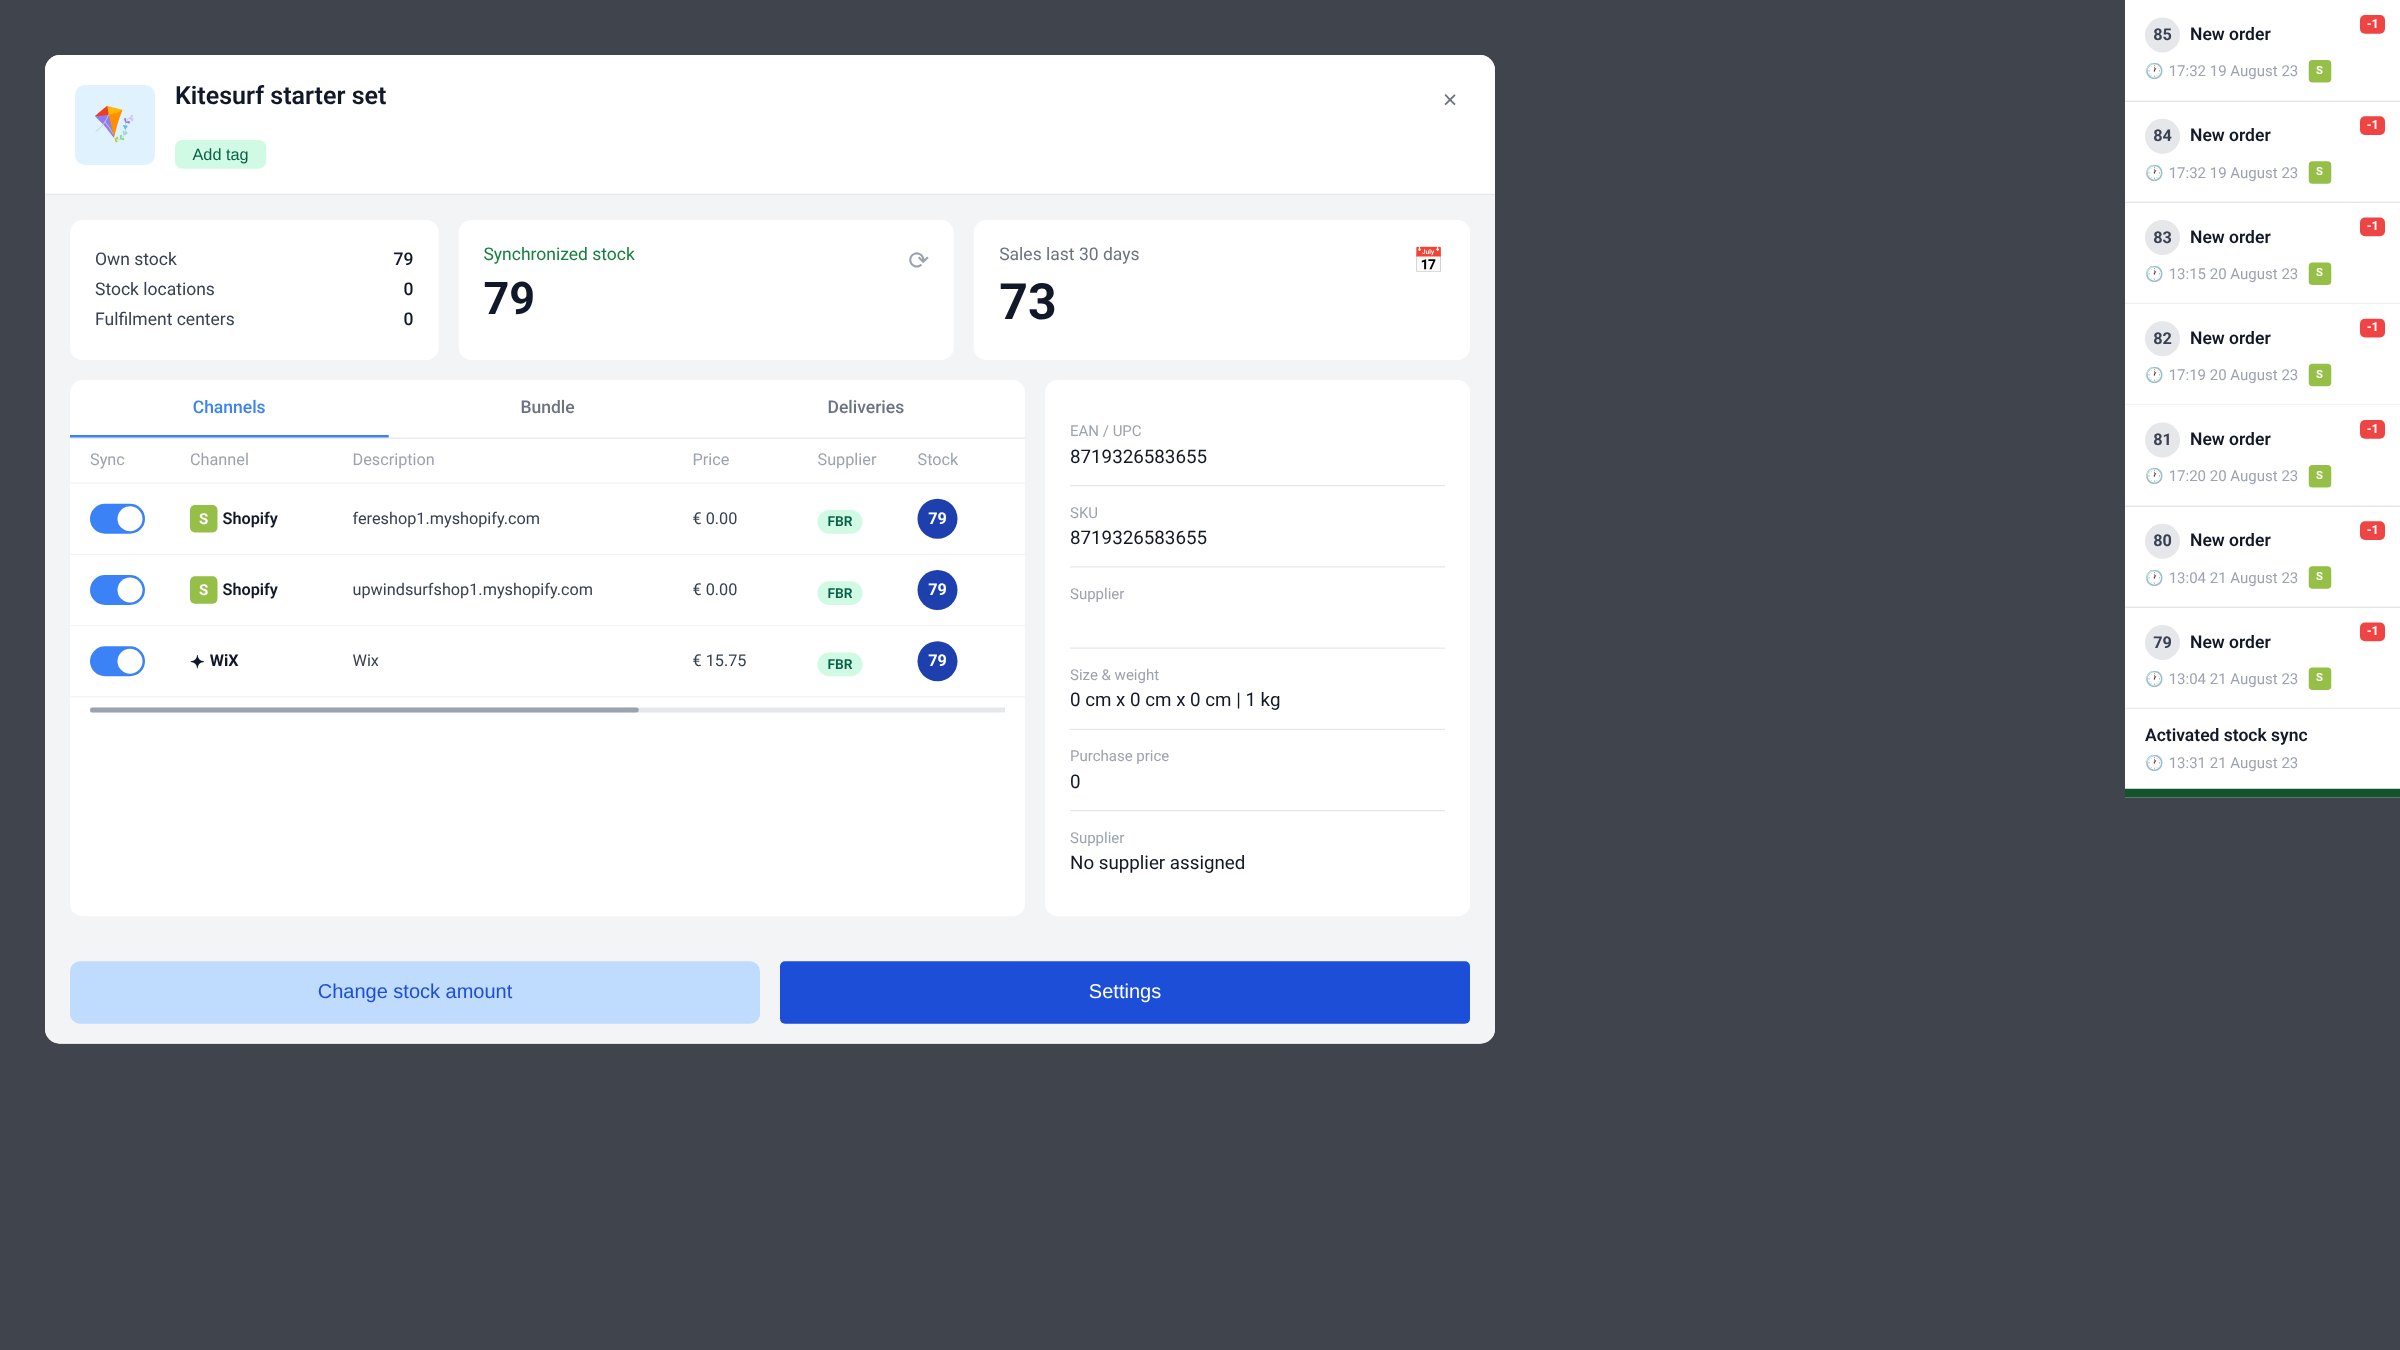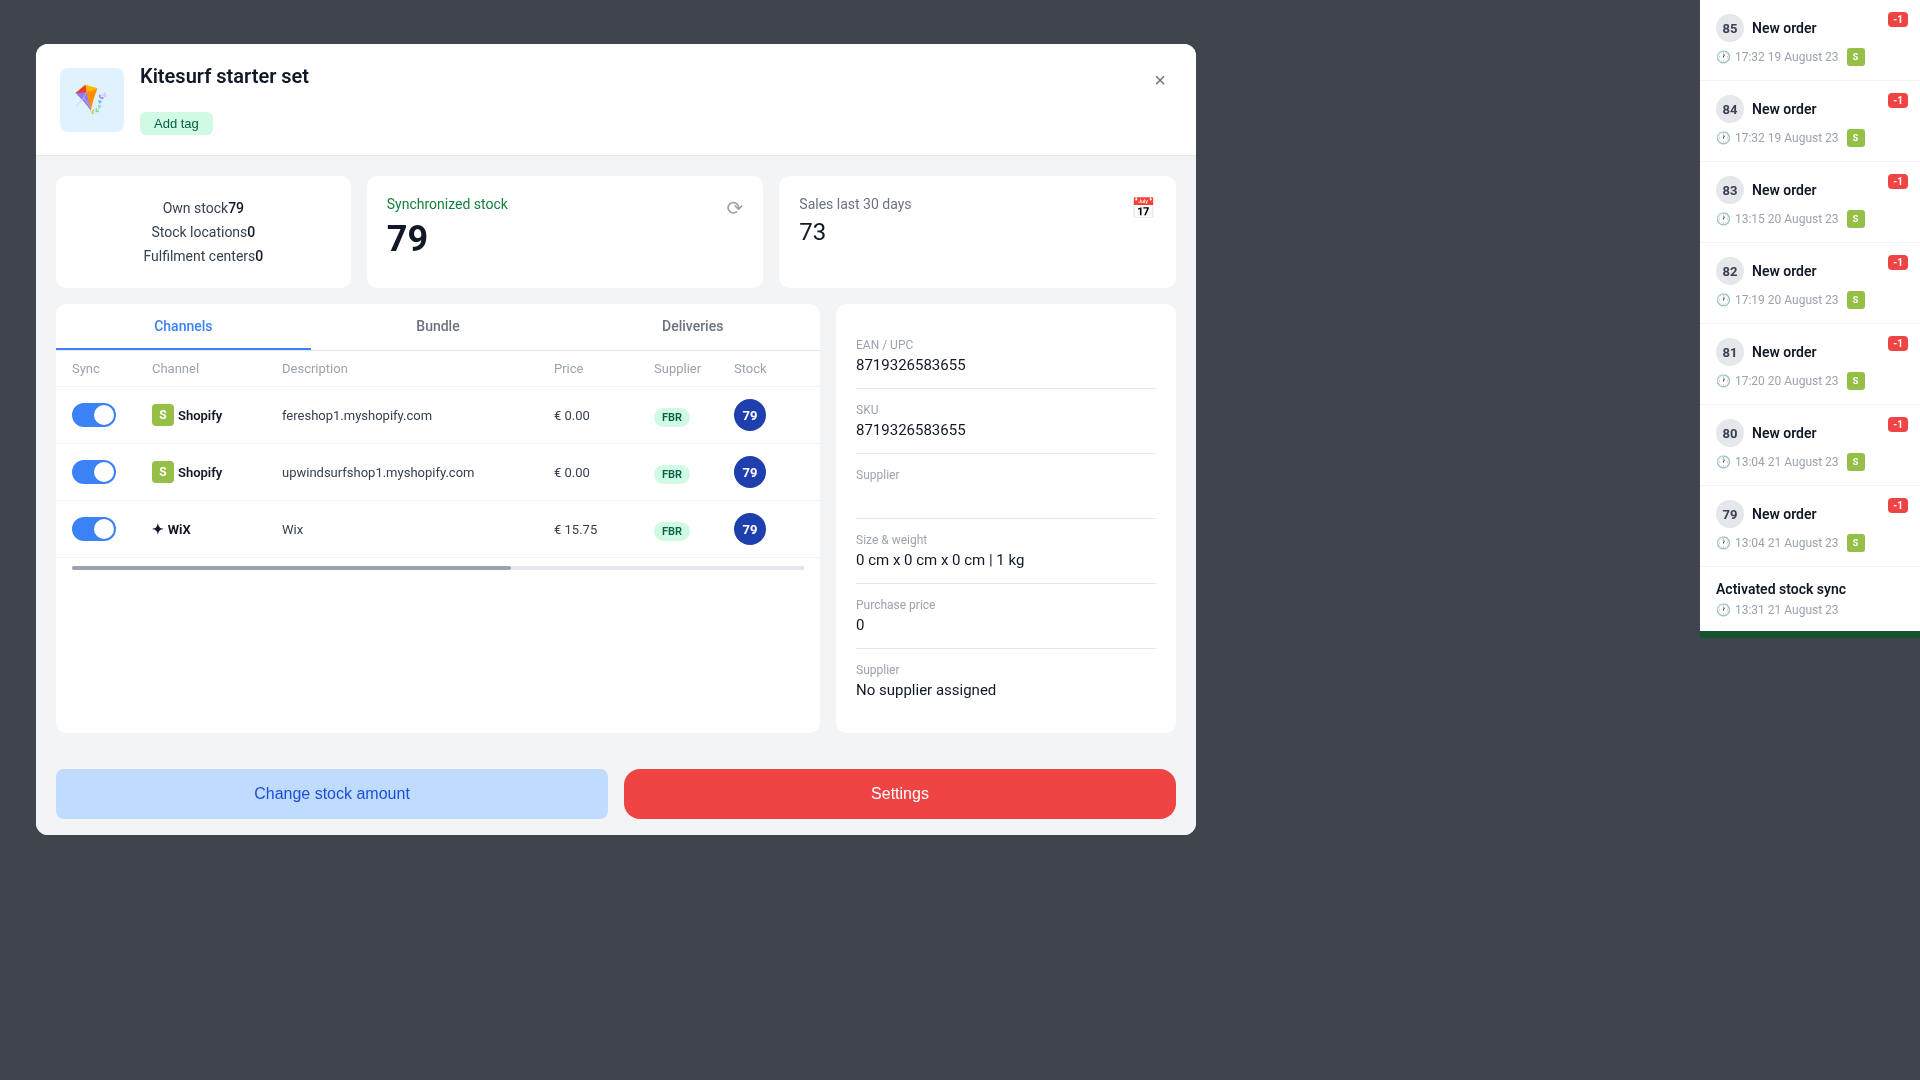--- a/index.html
+++ b/index.html
@@ -110,21 +110,21 @@
 
     .stats-card {
       background: white;
       border-radius: 10px;
       padding: 20px;
       flex: 1;
     }
 
     .stat-item {
       display: flex;
-      justify-content: center;
+      justify-content: space-between;
       align-items: center;
       padding: 4px 0;
       font-size: 14px;
       color: #374151;
     }
 
     .stat-value {
       font-weight: 500;
       color: #111827;
     }
@@ -165,22 +165,22 @@
       position: relative;
     }
 
     .sales-label {
       font-size: 14px;
       color: #6b7280;
       margin-bottom: 6px;
     }
 
     .sales-value {
-      font-size: 24px;
-      font-weight: 400;
+      font-size: 40px;
+      font-weight: 700;
       color: #111827;
     }
 
     .calendar-icon {
       position: absolute;
       top: 20px;
       right: 20px;
       font-size: 20px;
       color: #9ca3af;
     }
@@ -380,24 +380,24 @@
       border: none;
       border-radius: 8px;
       font-size: 16px;
       font-weight: 500;
       cursor: pointer;
     }
 
     .btn-settings {
       flex: 1;
       padding: 16px;
-      background: #ef4444;
+      background: #1d4ed8;
       color: white;
       border: none;
-      border-radius: 16px;
+      border-radius: 4px;
       font-size: 16px;
       font-weight: 500;
       cursor: pointer;
     }
 
     
     .sidebar {
       position: absolute;
       right: 0;
       top: 0;

